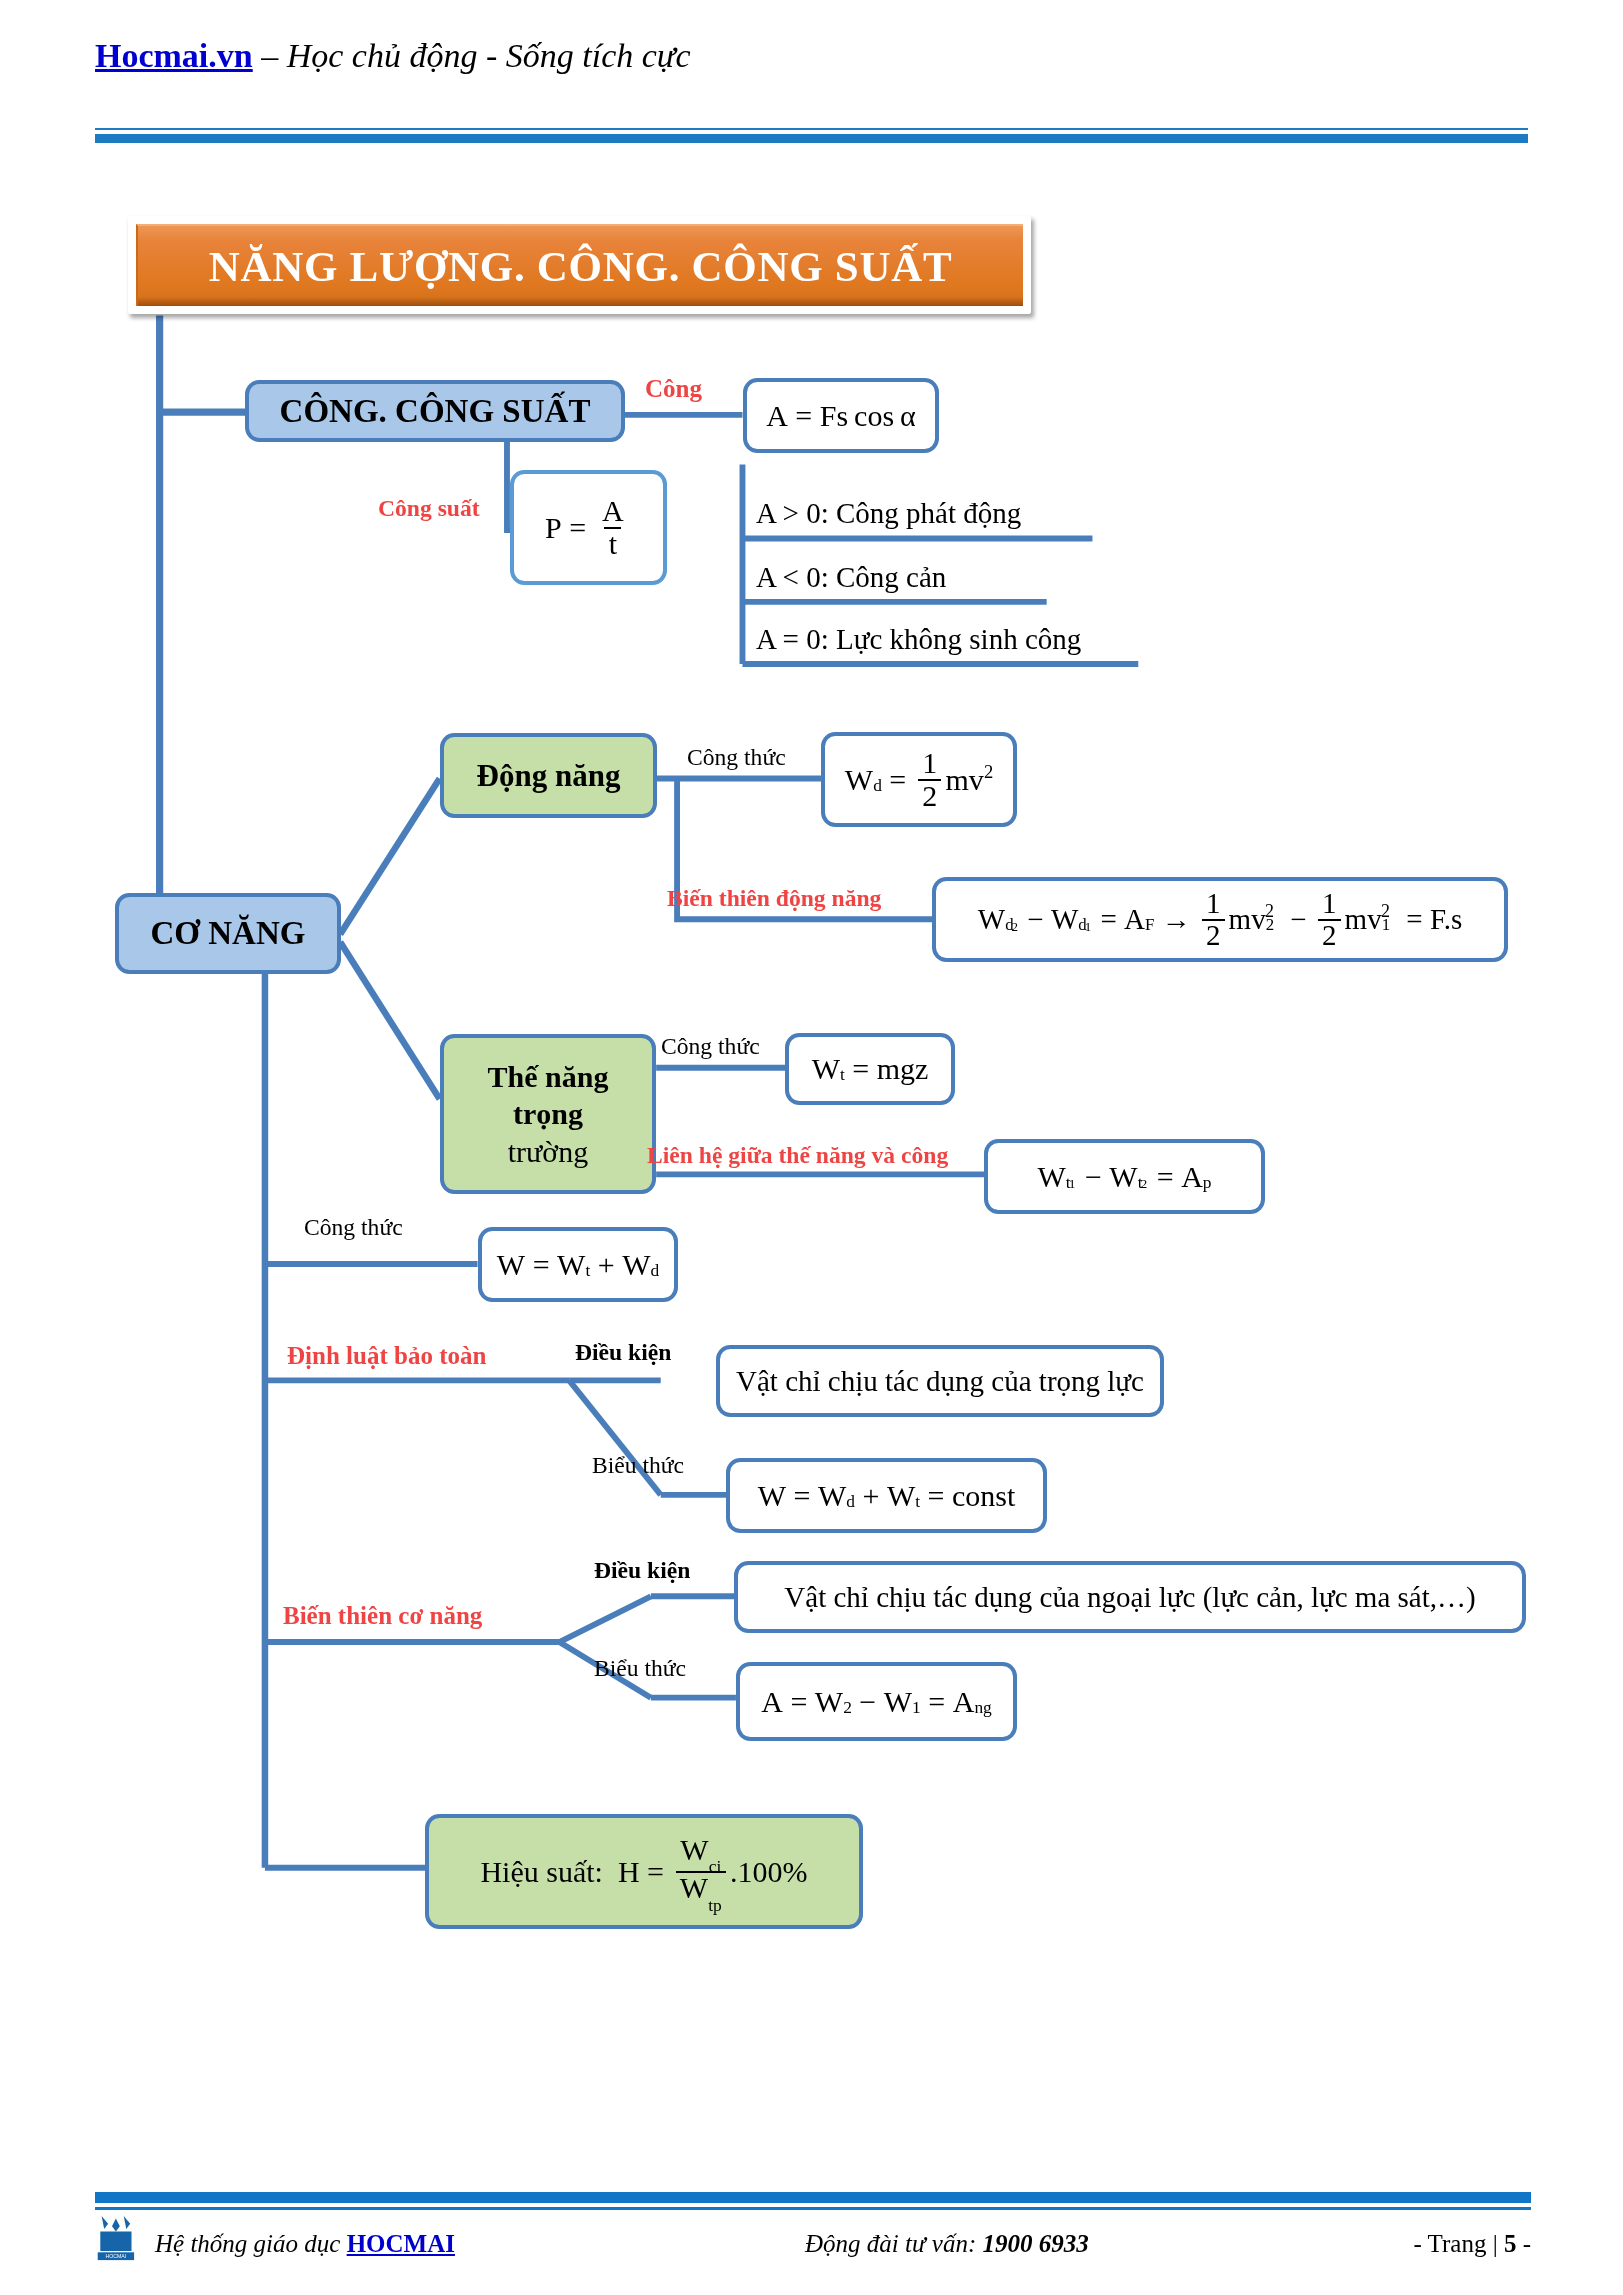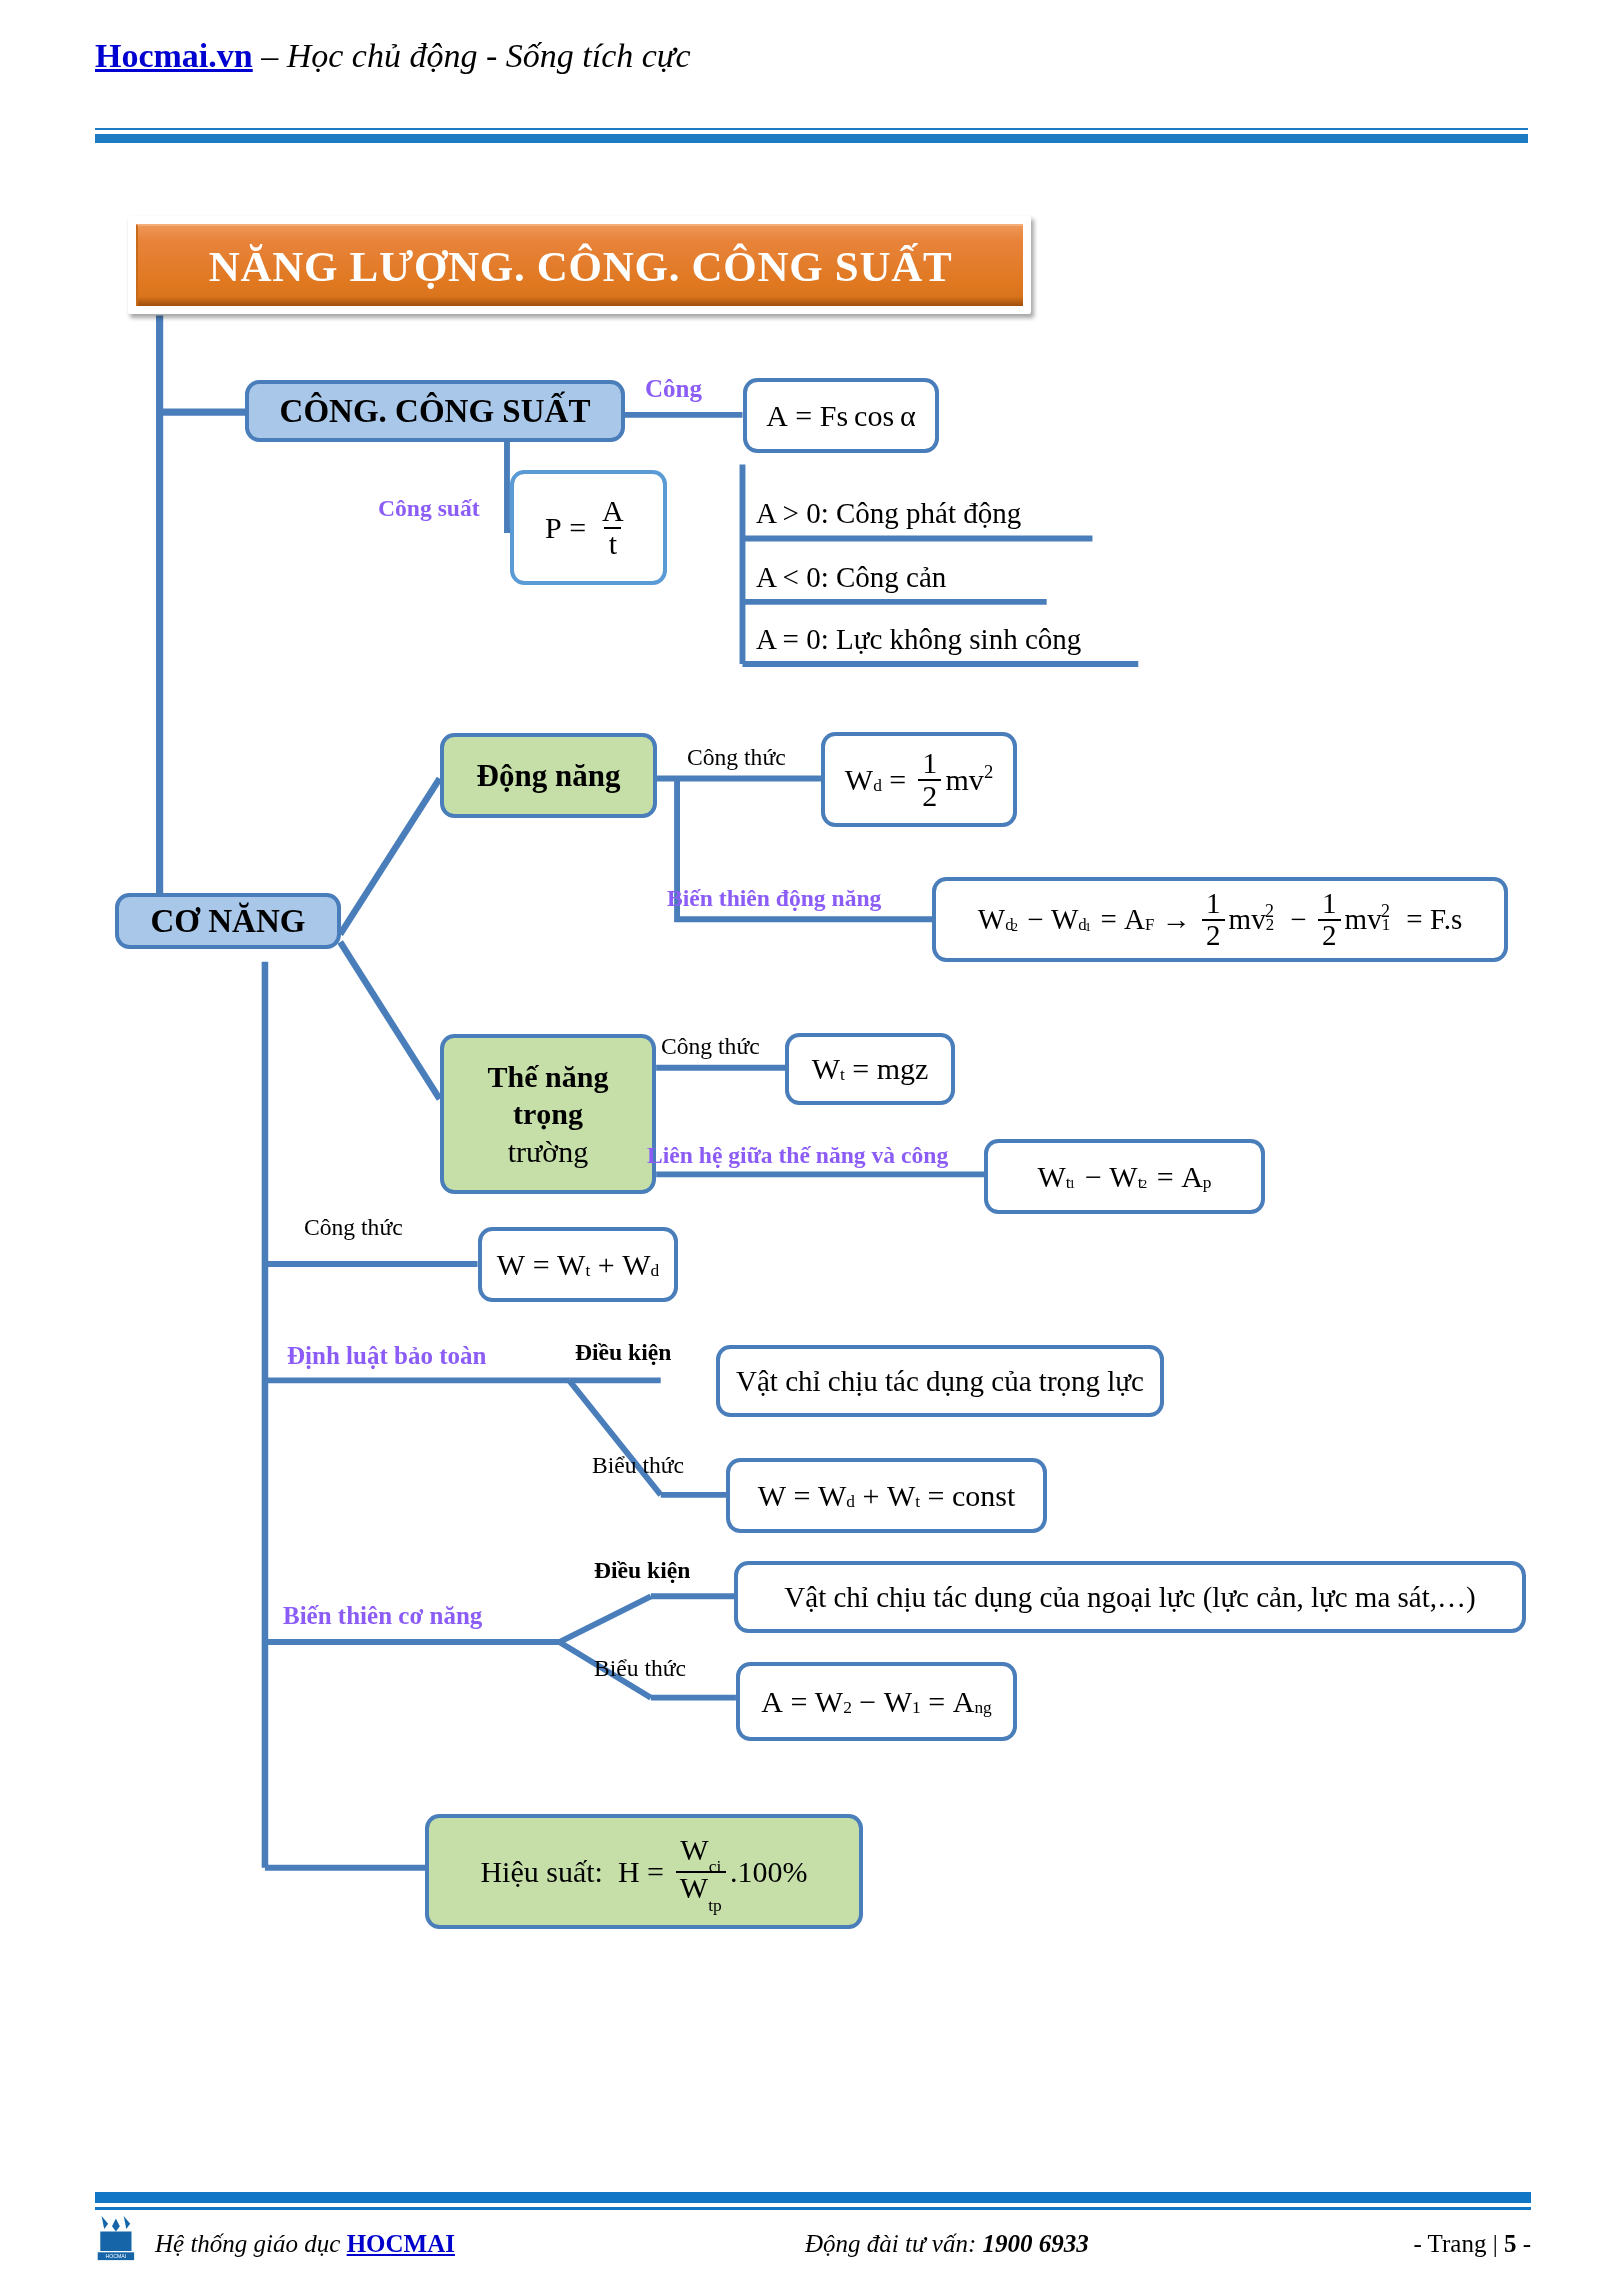--- a/index.html
+++ b/index.html
@@ -31,21 +31,21 @@
     background:#fff;padding:7.9px;box-sizing:border-box;
     box-shadow:2.6px 3.3px 4.6px rgba(0,0,0,.35);border-radius:2.6px;}
   #title-inner{width:100%;height:100%;box-sizing:border-box;
     background:linear-gradient(180deg,#EE9755 0%,#E8833B 18%,#E07820 72%,#D9741C 88%,#9E4F0C 100%);
     border-top:2px solid #F3AE79;border-left:2px solid #C96A18;
     display:flex;align-items:center;justify-content:center;}
   #title-text{color:#fff;font-weight:bold;font-size:43px;letter-spacing:0.7px;white-space:nowrap;}
 
   
   .conn-label{position:absolute;white-space:nowrap;line-height:1;}
-  .conn-label.red{color:#8b5cf6;font-weight:bold;}
+  .conn-label.red{color:#ef4444;font-weight:bold;}
   .conn-label.black{color:#000;}
 
   
   .fml{font-size:30px;white-space:nowrap;display:inline-flex;align-items:center;justify-content:center;}
   .fml .sub{font-size:0.58em;vertical-align:sub;position:relative;top:.32em;}
   .fml .subsub{font-size:0.45em;position:relative;top:.55em;left:-.15em;}
   .fml .sup{font-size:0.62em;vertical-align:super;position:relative;top:-.42em;}
   .frac{display:inline-flex;flex-direction:column;align-items:center;justify-content:center;
         vertical-align:middle;margin:0 .14em;line-height:1;}
   .frac .num{padding:0 .14em .02em;}
@@ -152,21 +152,21 @@
     <span class="fml">P&nbsp;=&nbsp;<span class="frac">
           <span class="num">A</span>
           <span class="den">t</span>
         </span></span>
   </div>
 
   <div style="position:absolute;left:756px;top:497px;font-size:29px;white-space:nowrap;">A &gt; 0: Công phát động</div>
   <div style="position:absolute;left:756px;top:561px;font-size:29px;white-space:nowrap;">A &lt; 0: Công cản</div>
   <div style="position:absolute;left:756px;top:623px;font-size:29px;white-space:nowrap;">A = 0: Lực không sinh công</div>
 
-  <div class="node blue" style="left:115px;top:893px;width:226px;height:56px;">
+  <div class="node blue" style="left:115px;top:893px;width:226px;height:81px;">
     <span style="font-size:33px;font-weight:bold;">CƠ NĂNG</span>
   </div>
 
   <div class="node green" style="left:440px;top:733px;width:217px;height:85px;">
     <span style="font-size:31px;font-weight:bold;">Động năng</span>
   </div>
 
   <span class="conn-label black" style="left:687px;top:746px;font-size:23.6px;">Công thức</span>
 
   <div class="node plain" style="left:821px;top:732px;width:196px;height:95px;">

